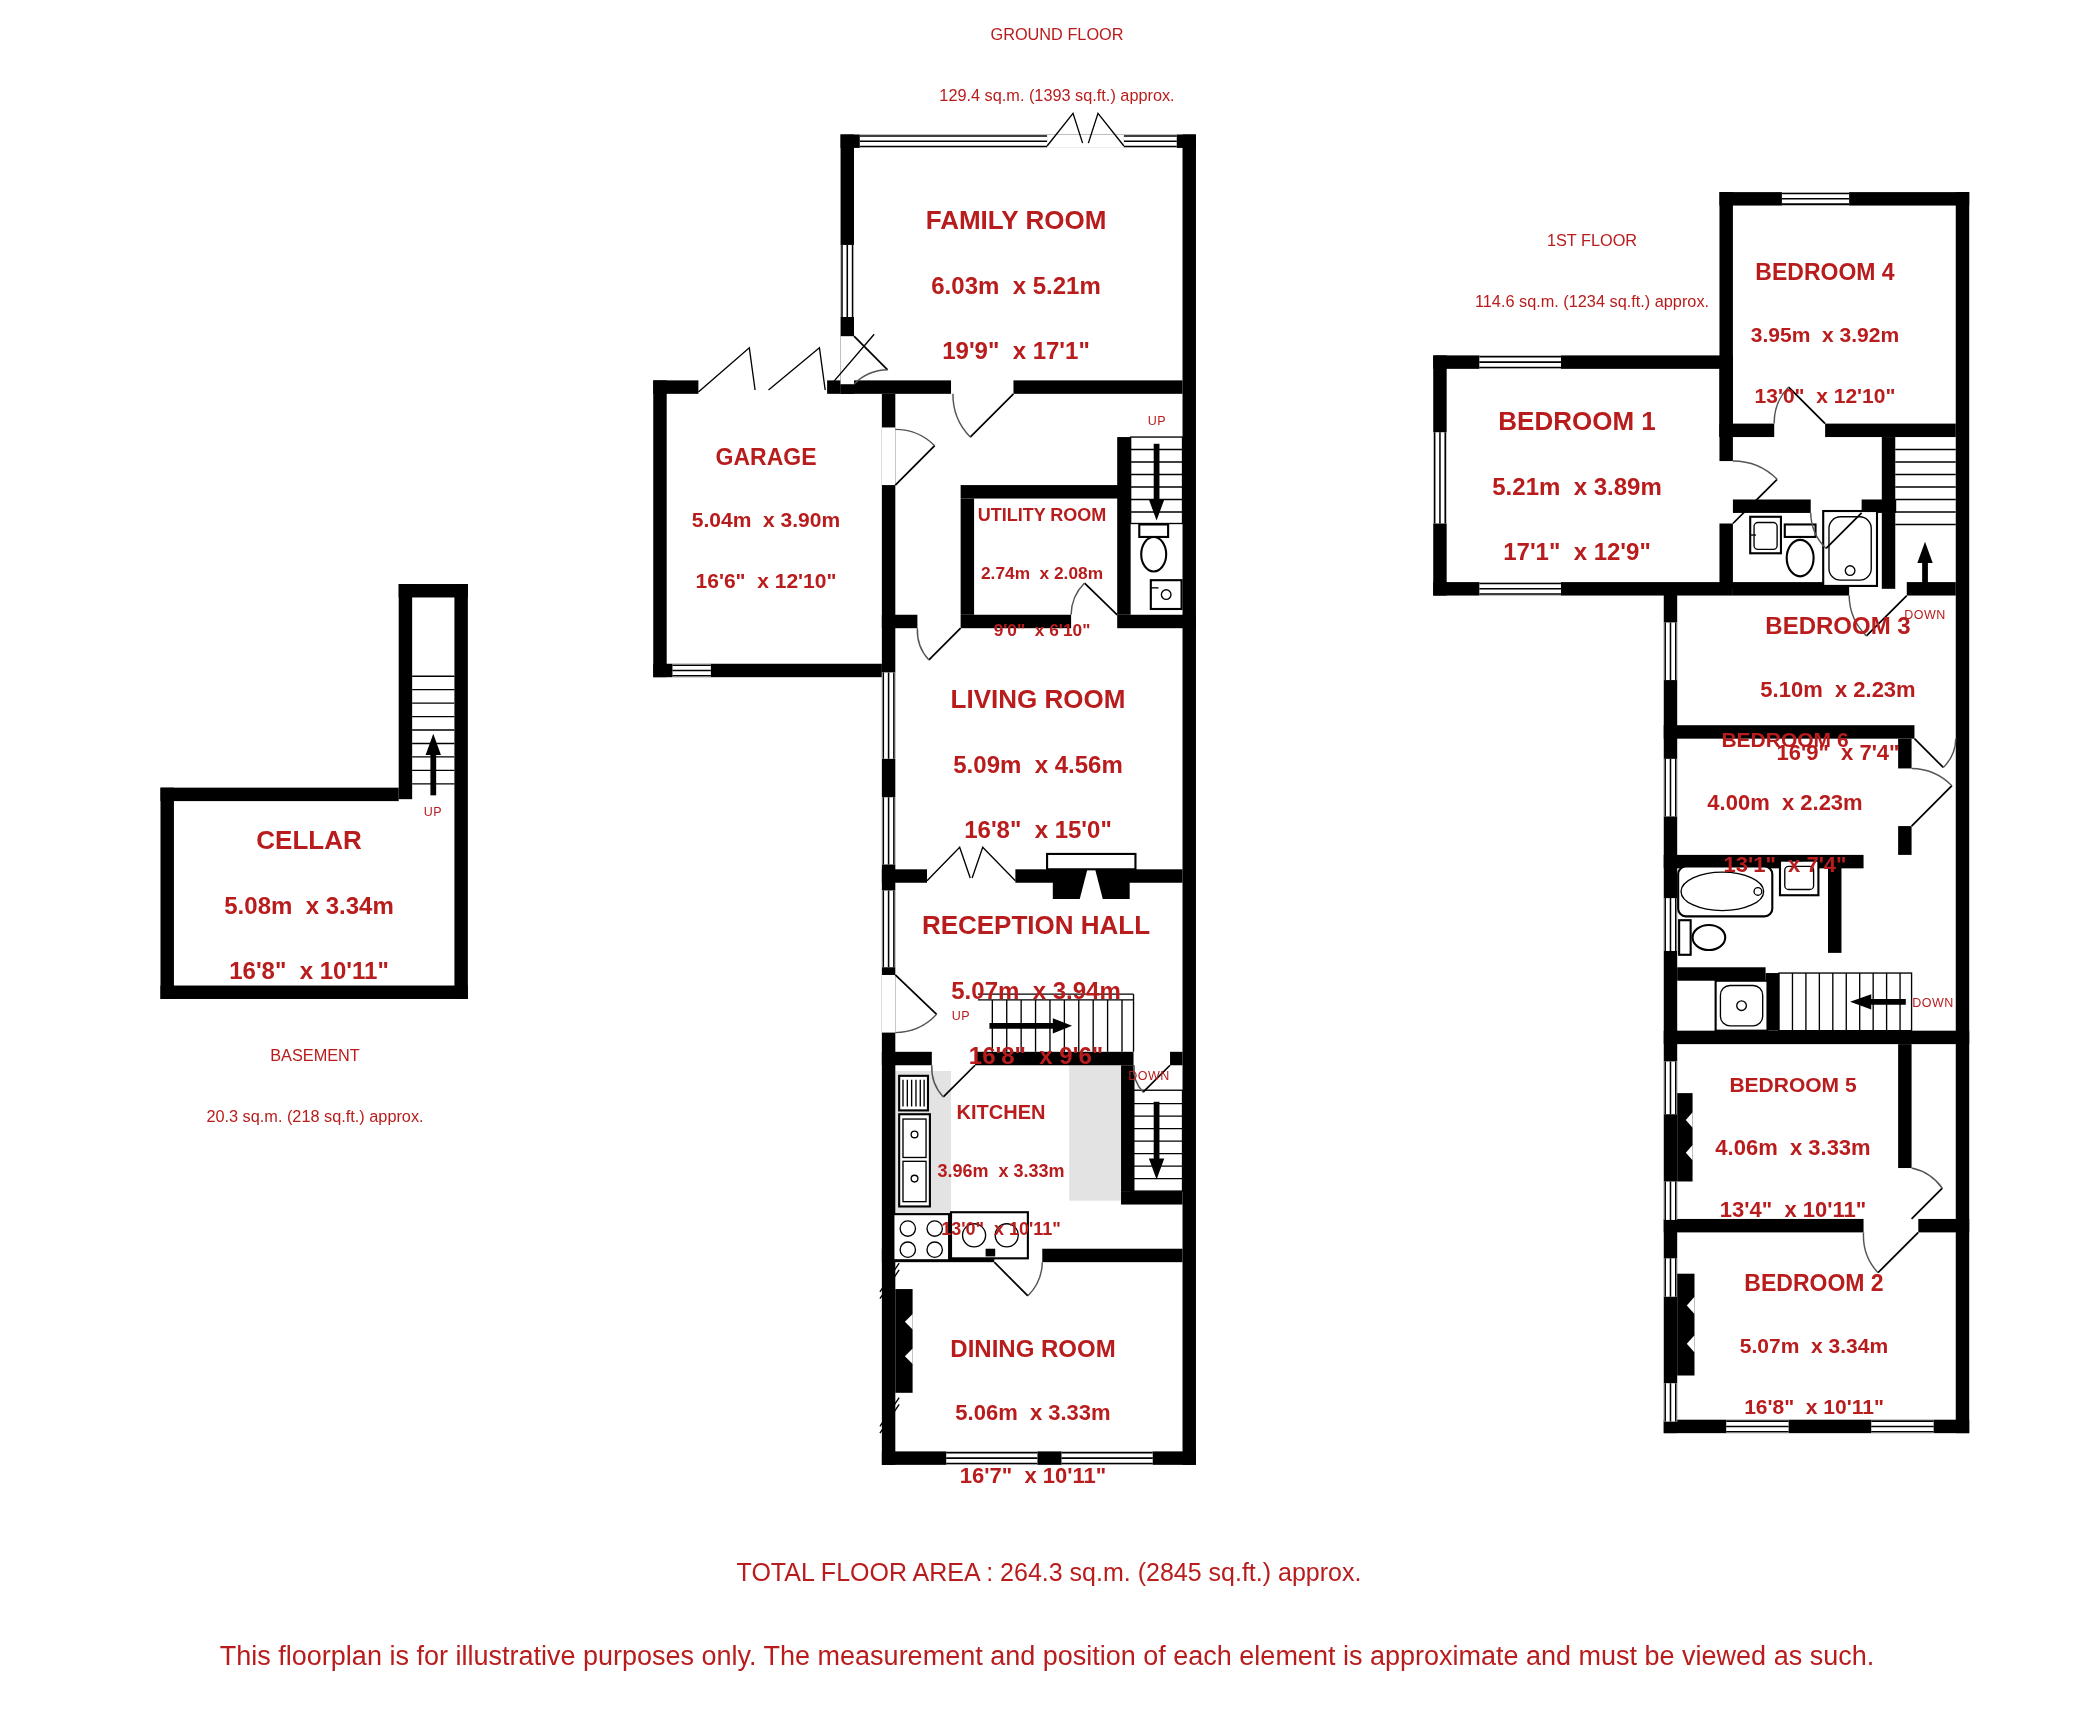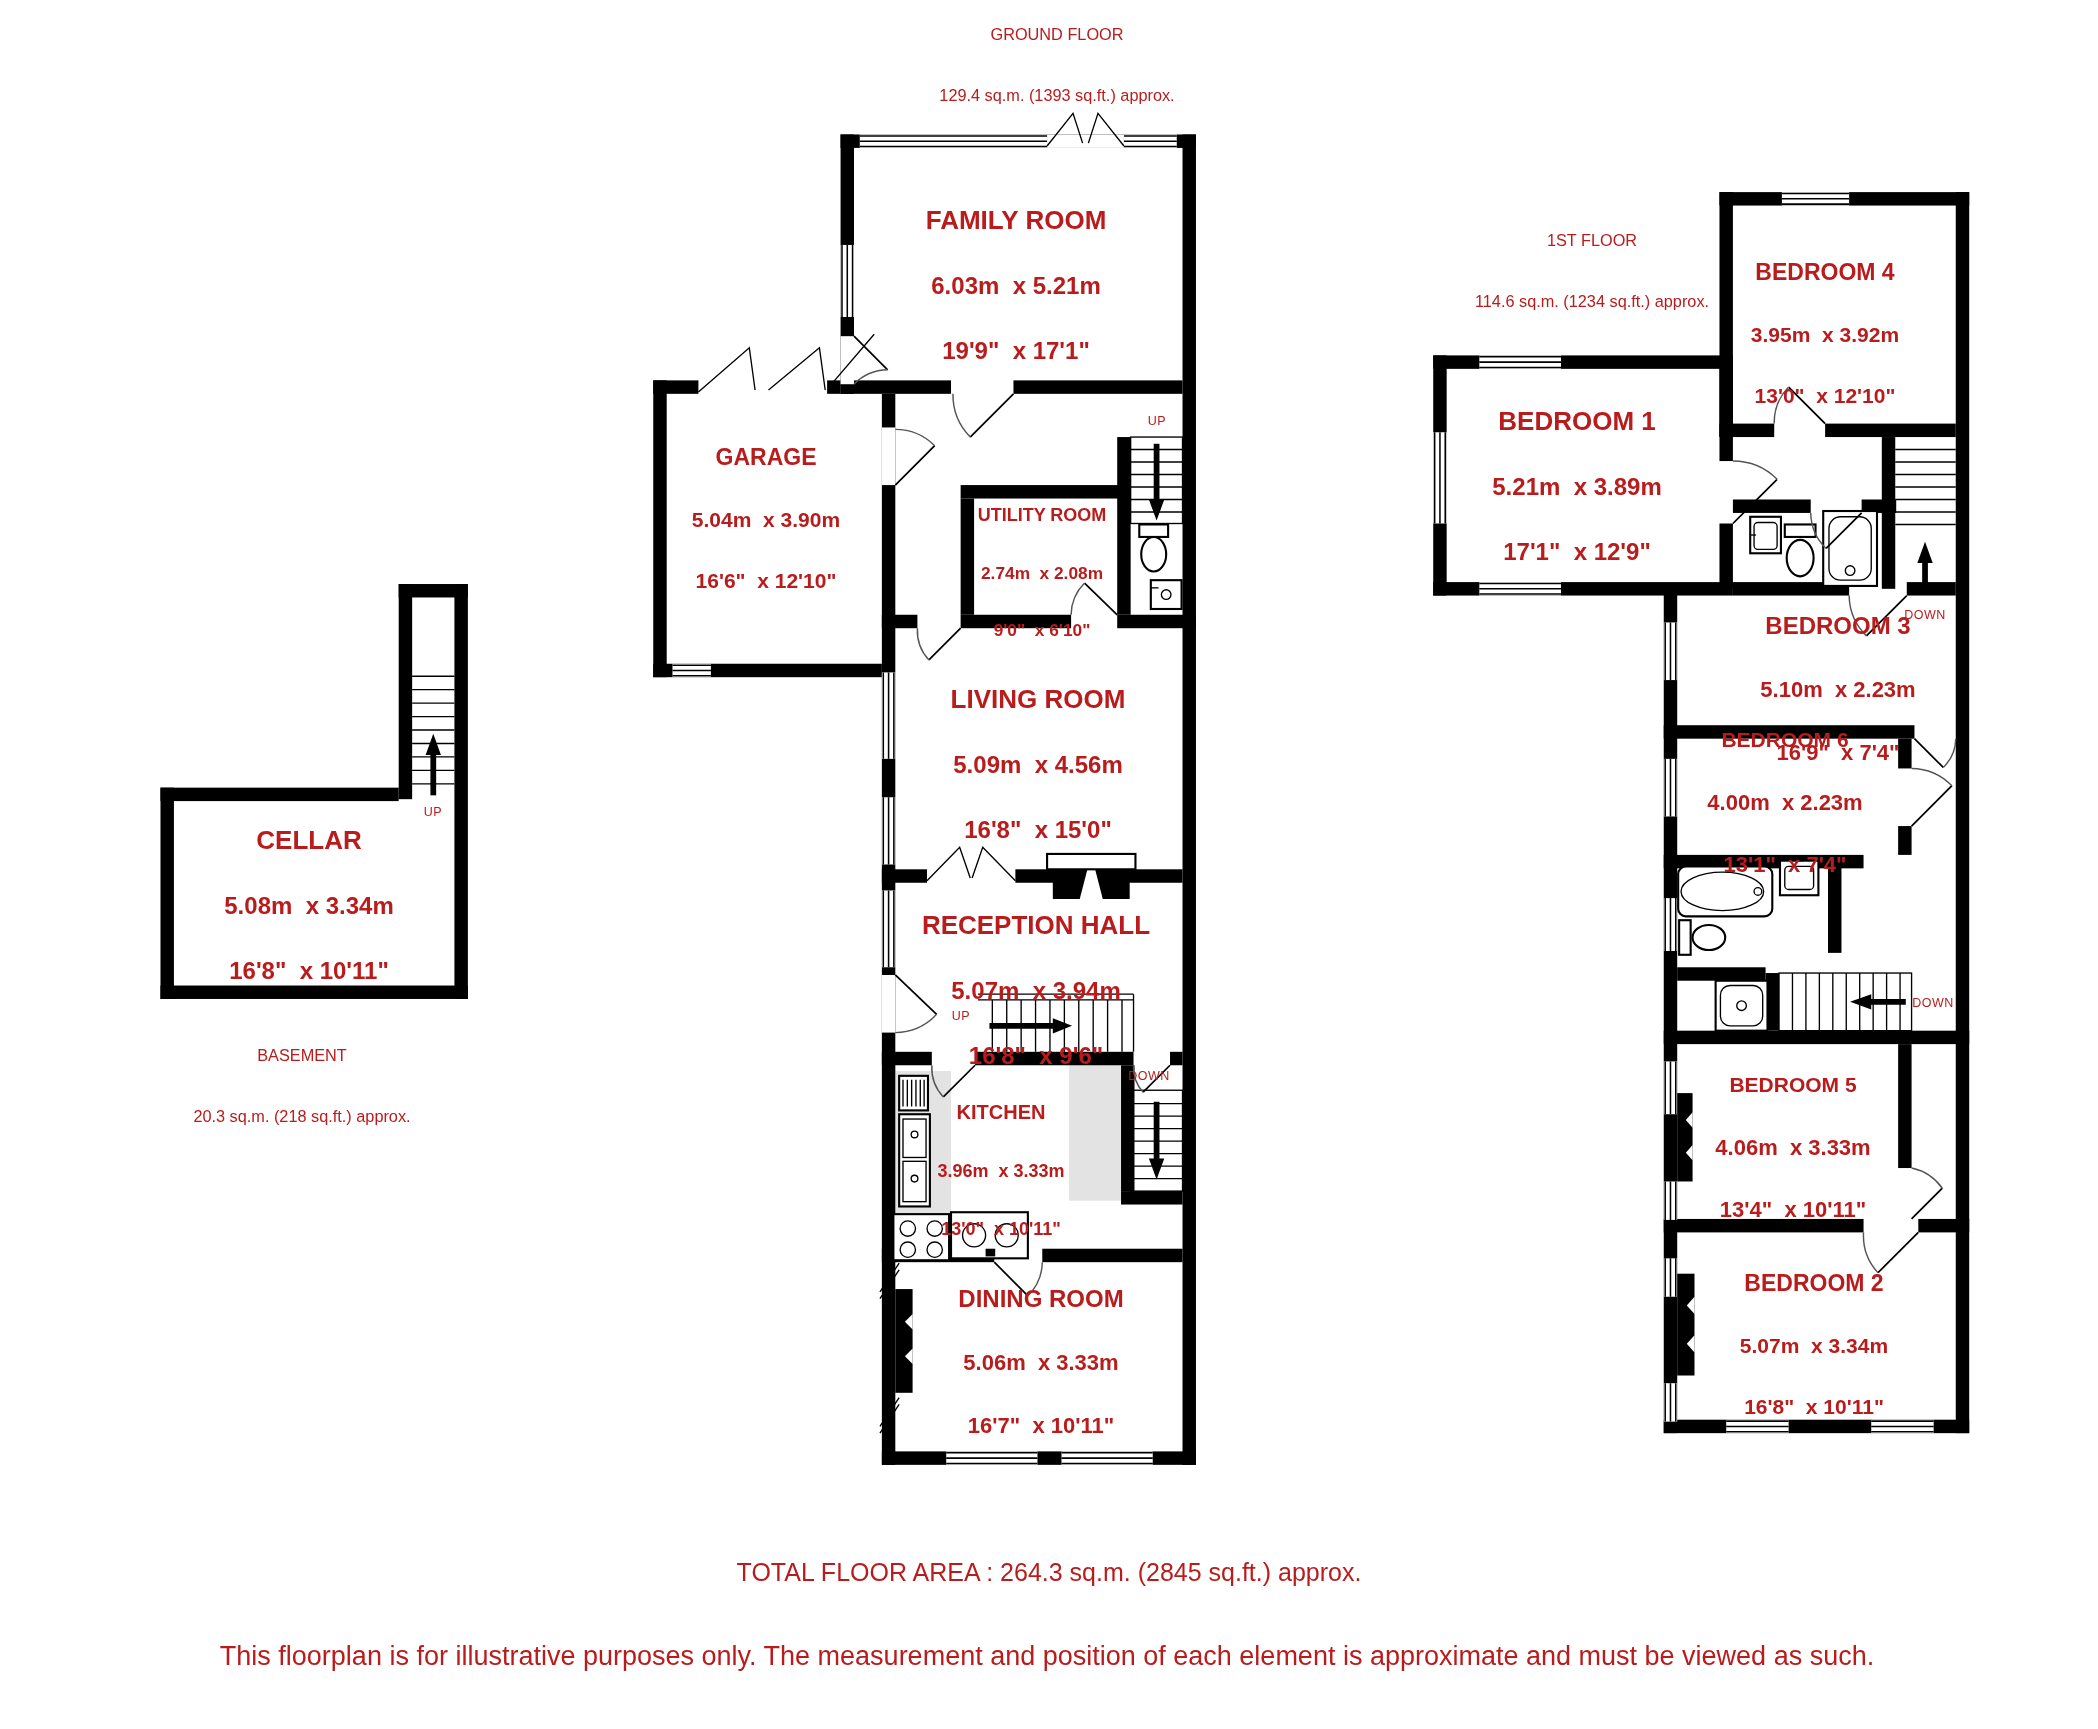--- a/index.html
+++ b/index.html
@@ -33,28 +33,28 @@
   .f25 .name{font-size:24px;} .f25 .dim{font-size:22px;}
   .f24 .name{font-size:23px;} .f24 .dim{font-size:21px;}
   .f22 .name{font-size:21px;} .f22 .dim{font-size:22px;}
   .f21 .name{font-size:20px;} .f21 .dim{font-size:18px;}
   .f19 .name{font-size:18px;} .f19 .dim{font-size:17.3px;}
   .footer-total{position:absolute;transform:translateX(-50%);font-size:25px;white-space:nowrap;}
   .footer-disc{position:absolute;transform:translateX(-50%);font-size:27px;white-space:nowrap;}
   
   #lbl-ground{left:1057px;top:54px;}
   #lbl-first{left:1592px;top:260px;}
-  #lbl-basement{left:302px;top:1075px;}
+  #lbl-basement{left:315px;top:1075px;}
   #lbl-family{left:1016px;top:276px;}
   #lbl-garage{left:766px;top:510px;}
   #lbl-utility{left:1042px;top:563px;}
   #lbl-living{left:1038px;top:755px;}
   #lbl-reception{left:1036px;top:981px;}
   #lbl-kitchen{left:1001px;top:1161px;}
-  #lbl-dining{left:1033px;top:1352px;margin-left:8px;}
+  #lbl-dining{left:1033px;top:1402px;}
   #lbl-cellar{left:309px;top:896px;}
   #lbl-bedroom1{left:1577px;top:477px;}
   #lbl-bedroom4{left:1825px;top:325px;}
   #lbl-bedroom3{left:1818px;top:679px;margin-left:20px;}
   #lbl-bedroom6{left:1785px;top:794px;}
   #lbl-bedroom5{left:1793px;top:1139px;}
   #lbl-bedroom2{left:1814px;top:1336px;}
   #ud-gf-utility{left:1157px;top:421px;}
   #ud-gf-reception{left:961px;top:1016px;}
   #ud-gf-kitchen{left:1149px;top:1076px;}

